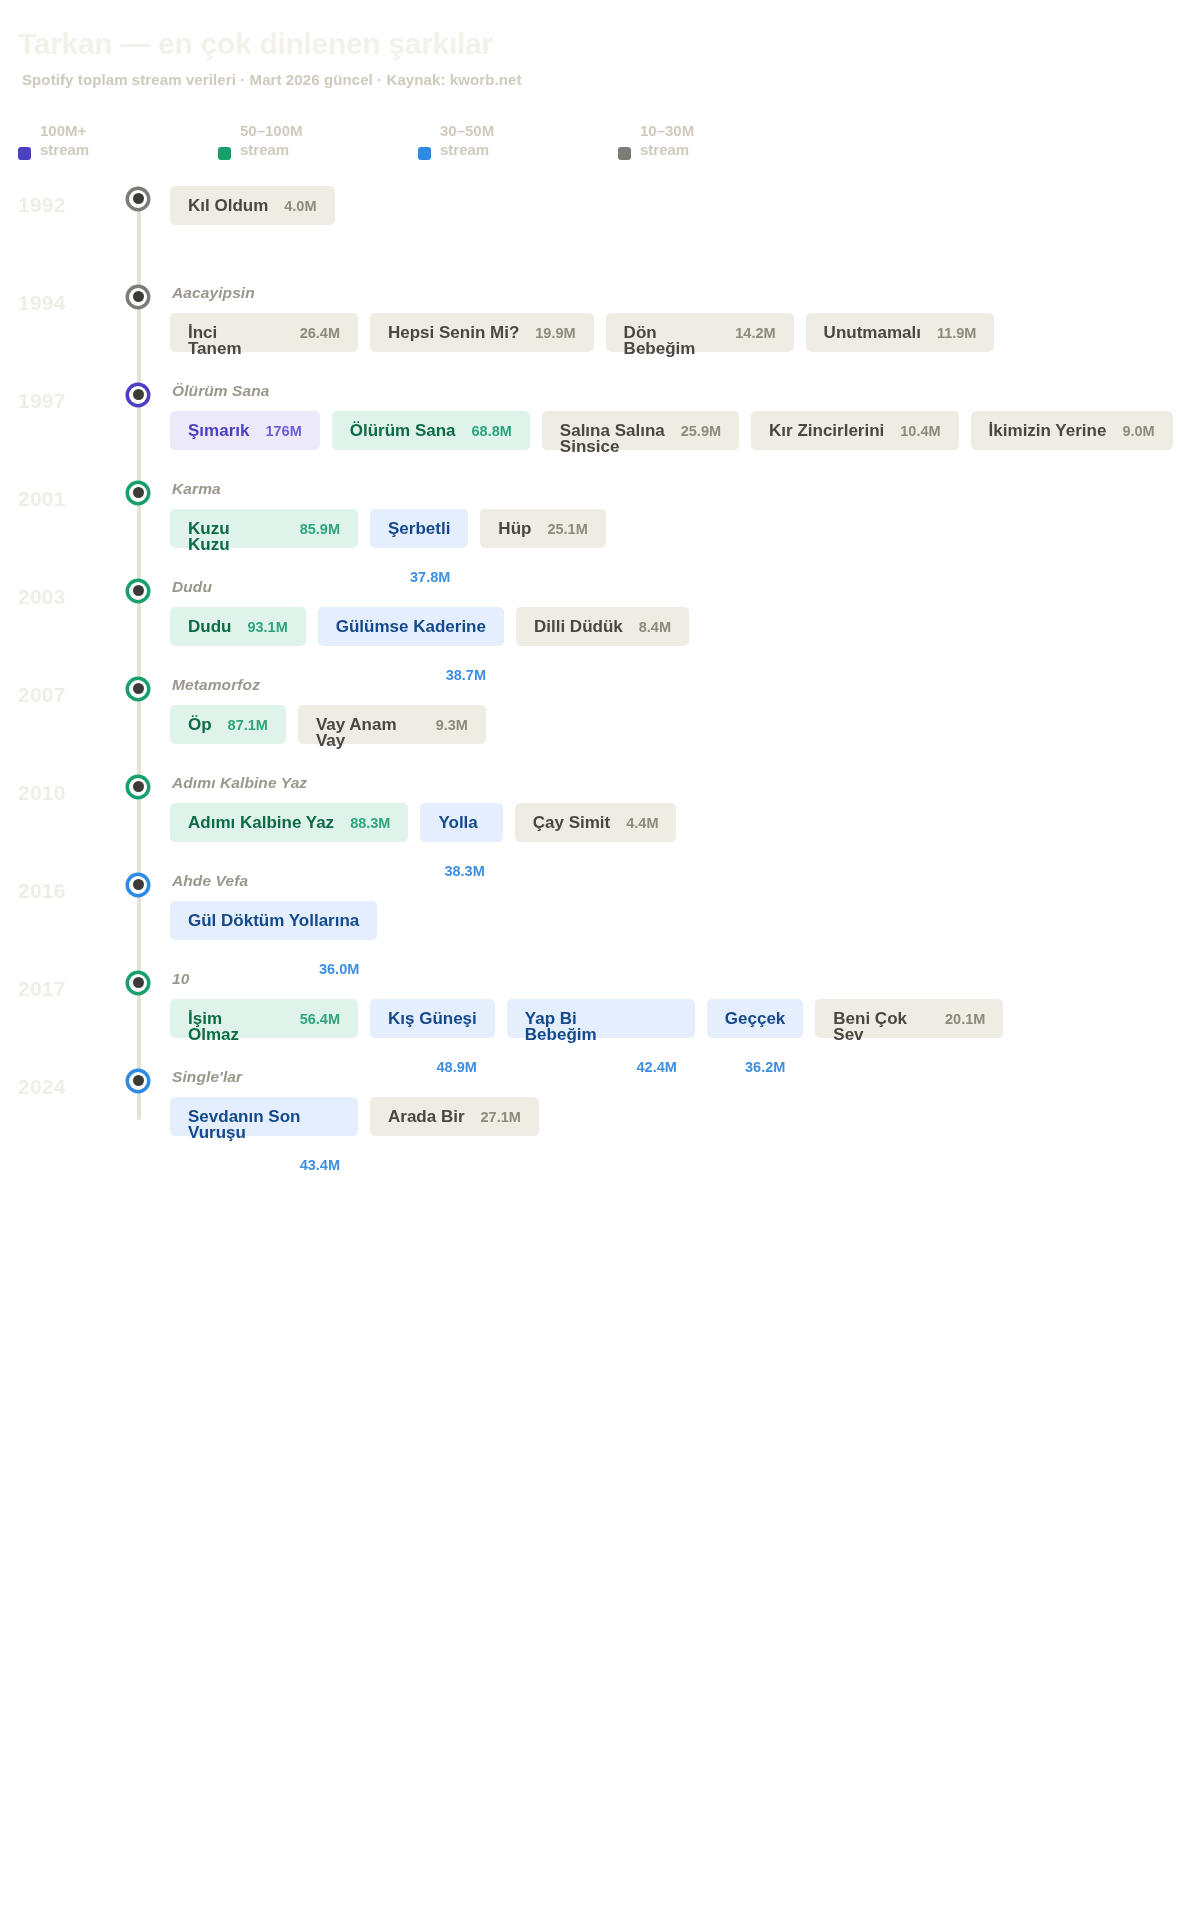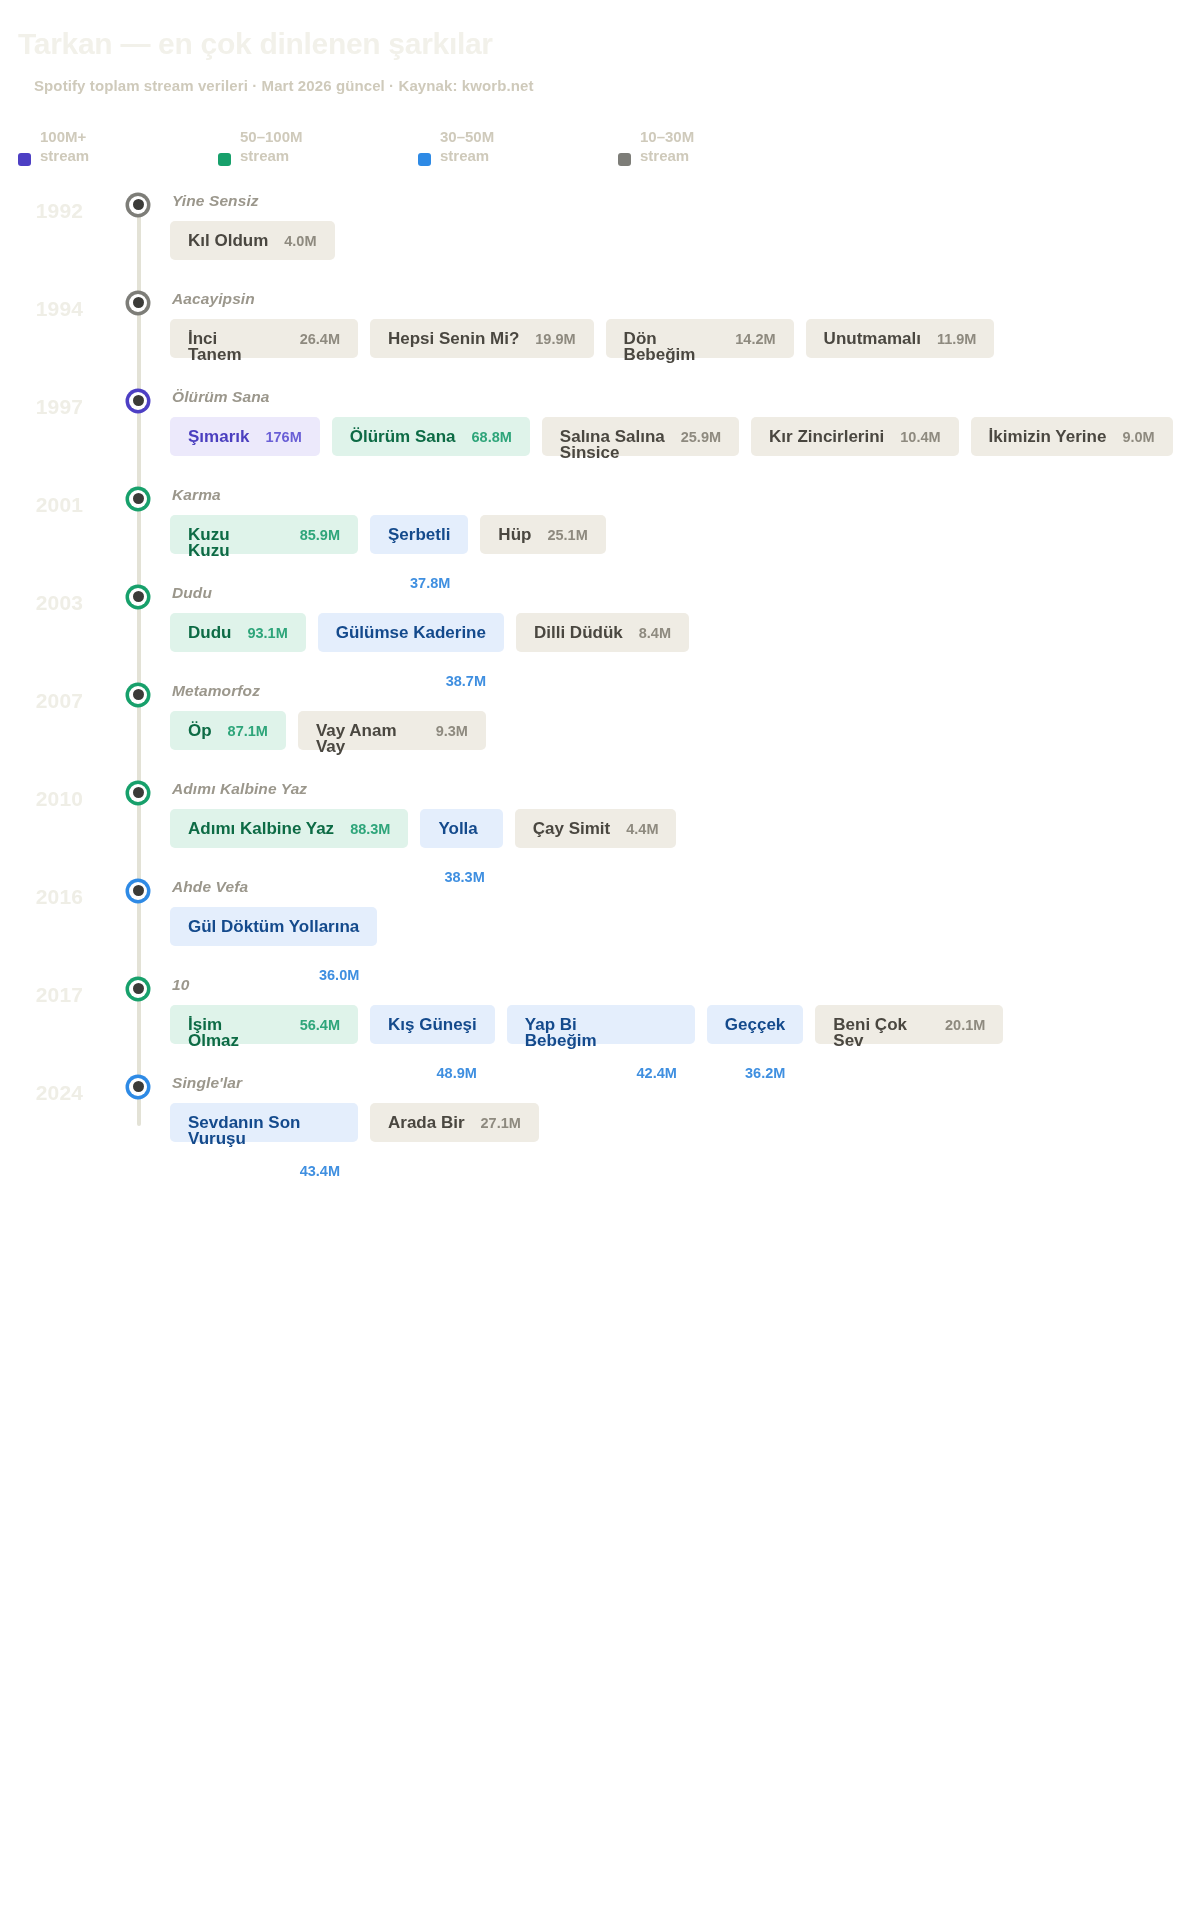--- a/index.html
+++ b/index.html
@@ -30,21 +30,21 @@
   .hdr{ padding:0 18px; }
   .hdr h1{
     margin:0 0 10px 0;
     font-size:30px;
     font-weight:700;
     letter-spacing:-0.3px;
     color:var(--title);
     line-height:1.18;
   }
   .hdr .sub{
-    margin:16px;
+    margin:4px;
     font-size:15px;
     font-weight:700;
     color:var(--sub);
     letter-spacing:.1px;
   }
 
   
   .legend{
     display:flex;
     align-items:flex-start;
@@ -77,21 +77,21 @@
     top:16px;
     bottom:42px;
     width:4px;
     background:var(--rail);
     border-radius:2px;
   }
   .row{ position:relative; display:flex; align-items:flex-start; min-height:98px; }
   .row .year{
     width:101px;
     flex:0 0 101px;
-    text-align:center;
+    text-align:left;
     padding-right:18px;
     font-size:21px;
     font-weight:700;
     color:var(--year);
     line-height:1;
     padding-top:12px;
     letter-spacing:.2px;
   }
   .dotwrap{
     width:38px; flex:0 0 38px; position:relative; padding-top:8px;
@@ -190,21 +190,20 @@
     <div class="rail"></div>
     <div id="rows">
         <div class="row">
           <div class="year">1992</div>
           <div class="dotwrap">
             <span class="dot t10">
               <i></i>
             </span>
           </div>
           <div class="body">
-            <div class="album">Yine Sensiz</div>
             <div class="chips">
               <div class="chip t10">
                 <span class="nm"><span>Kıl Oldum</span></span>
                 <span class="ct">4.0M</span>
               </div>
             </div>
           </div>
         </div>
         <div class="row">
           <div class="year">1994</div>

